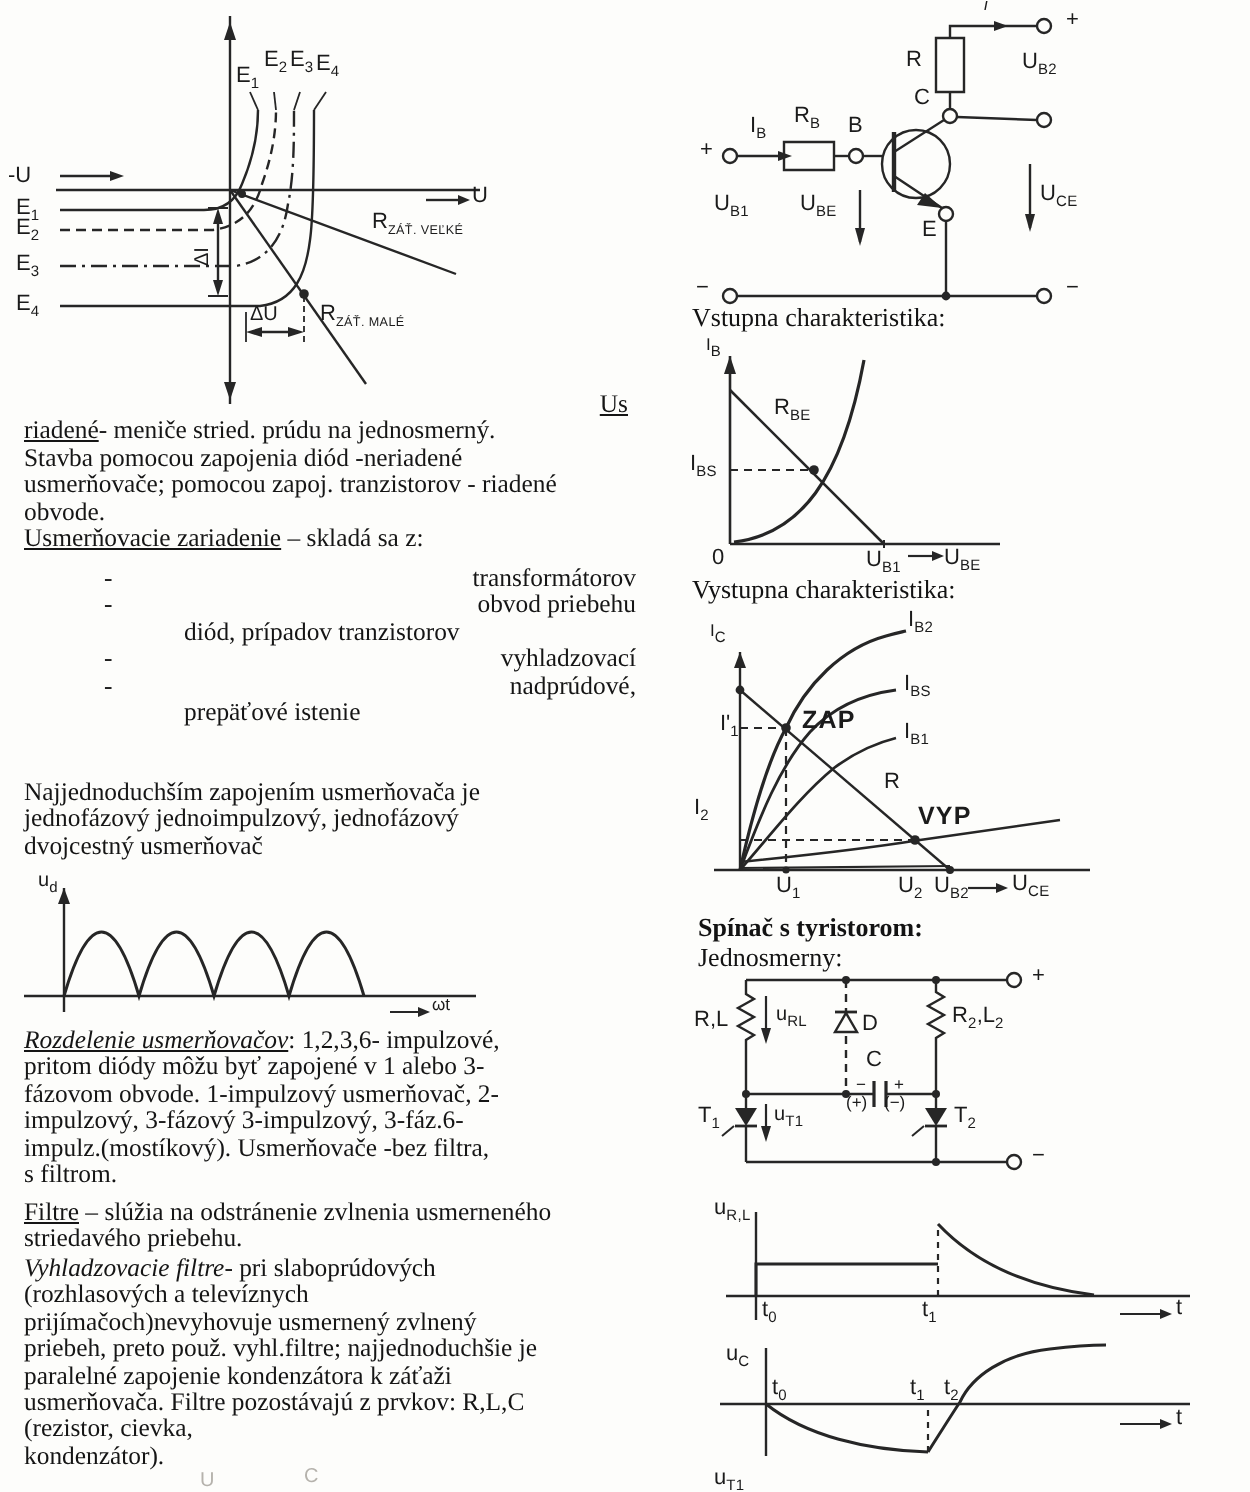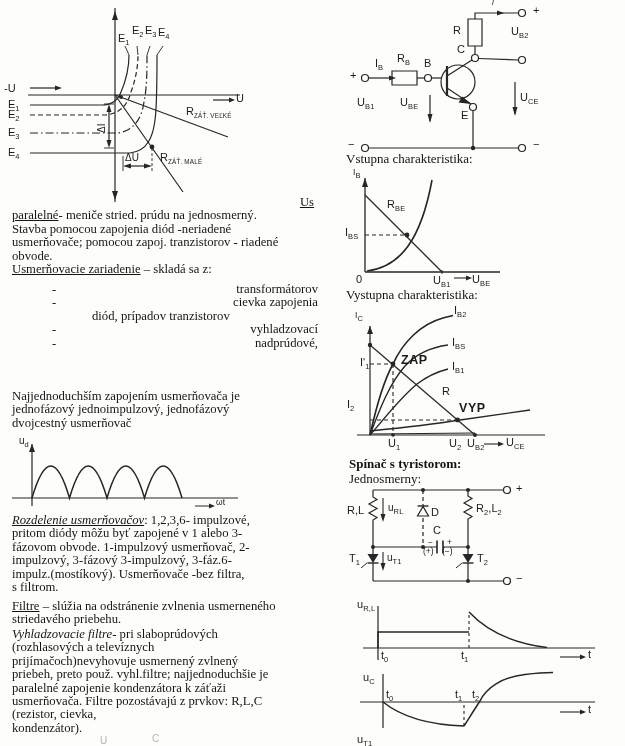--- a/index.html
+++ b/index.html
@@ -288,45 +288,46 @@
   <span class="dlbl" style="left: 18px; top: 4px;"><span>u</span><sub>C</sub></span>
       <span class="dlbl" style="left: 41px; top: 21px;"><span>t</span><sub>0</sub></span>
       <span class="dlbl" style="left: 110px; top: 21px;"><span>t</span><sub>1</sub></span>
       <span class="dlbl" style="left: 127px; top: 21px;"><span>t</span><sub>2</sub></span>
       <span class="dlbl" style="left: 243px; top: 36px;"><span>t</span></span>
       <span class="dlbl" style="left: 12px; top: 66px;"><span>u</span><sub>T1</sub></span>
     </div>
 
   <div class="tblock" style="left:12px;top:196px">
       <div class="tline tr"><span class="u">Us</span></div>
-      <div class="tline"><span class="u">paralelné</span><span>- meniče stried. prúdu na jednosmerný.</span></div>
+      <div class="tline"><span class="u">riadené</span><span>- meniče stried. prúdu na jednosmerný.</span></div>
       <div class="tline"><span> Stavba pomocou zapojenia diód -neriadené</span></div>
       <div class="tline"><span>usmerňovače; pomocou zapoj. tranzistorov - riadené</span></div>
       <div class="tline"><span>obvode.</span></div>
       <div class="tline"><span class="u">Usmerňovacie zariadenie</span><span> – skladá sa z:</span></div>
     </div>
 
   <div class="tblock" style="left:12px;top:283px">
       <div class="tline lr">
         <span>-</span>
         <span>transformátorov</span>
       </div>
       <div class="tline lr">
         <span>-</span>
-        <span>cievka zapojenia</span>
+        <span>obvod priebehu</span>
       </div>
       <div class="tline ind"><span>diód, prípadov tranzistorov</span></div>
       <div class="tline lr">
         <span>-</span>
         <span>vyhladzovací</span>
       </div>
       <div class="tline lr">
         <span>-</span>
         <span>nadprúdové,</span>
       </div>
+      <div class="tline ind"><span>prepäťové istenie</span></div>
     </div>
 
   <div class="tblock" style="left:12px;top:390px">
       <div class="tline"><span>Najjednoduchším zapojením usmerňovača je</span></div>
       <div class="tline"><span>jednofázový jednoimpulzový, jednofázový</span></div>
       <div class="tline"><span>dvojcestný usmerňovač</span></div>
     </div>
 
   <div class="fig" style="left:0;top:436px;width:260px;height:85px">
     <svg width="260" height="85" viewBox="0 0 260 85" fill="none" stroke="#262626" stroke-width="1.2">

